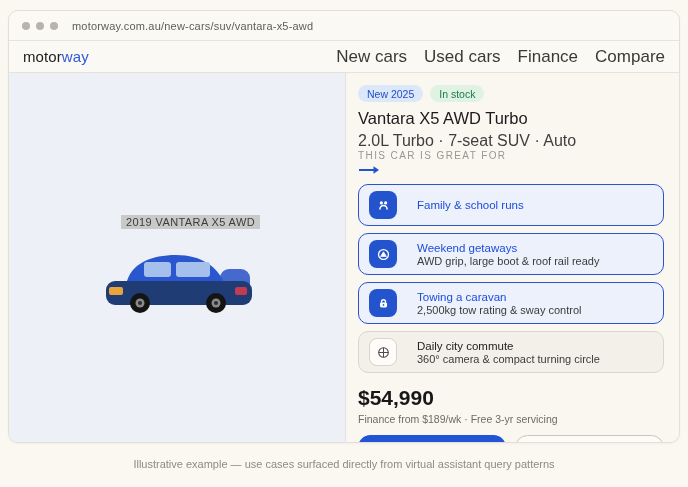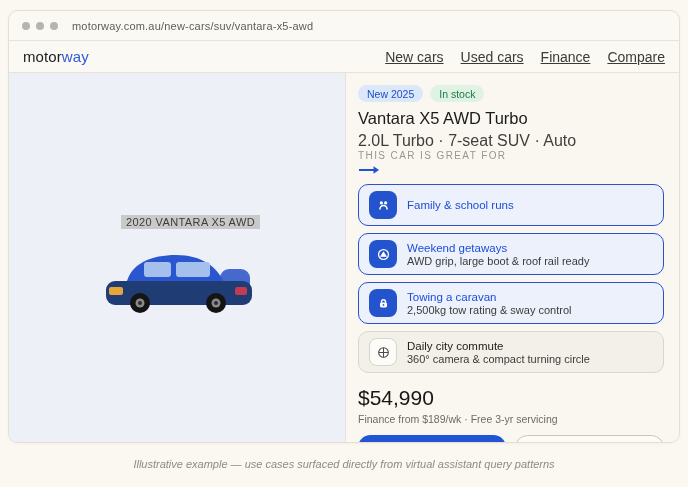--- a/index.html
+++ b/index.html
@@ -30,21 +30,21 @@
   .url-text { margin-left: 8px; font-size: 11px; color: #5f5d58; letter-spacing: 0.2px; }
   .nav-bar {
     height: 32px; flex: 0 0 32px;
     display: flex; align-items: center; justify-content: space-between;
     padding: 0 14px;
     border-bottom: 1px solid #e7e3d8;
   }
   .logo { font-size: 15px; font-weight: 500; color: #1d1d1f; letter-spacing: 0.1px; }
   .logo .accent { color: #2f5bd8; }
   .nav-links { display: flex; gap: 17px; }
-  .nav-link { font-size: 14px; color: #3a3a38; cursor: pointer; text-decoration: underline; }
+  .nav-link { font-size: 17px; color: #3a3a38; cursor: pointer; }
   .content { flex: 1; display: flex; min-height: 0; }
   .hero-panel {
     width: 337px; flex: 0 0 337px;
     background: #edf0f6;
     border-right: 1px solid #e2e2e6;
     position: relative;
   }
   .car-label {
     position: absolute; left: 112px; top: 142px;
     background: #c9c9c9; color: #3c3c3c;
@@ -60,51 +60,51 @@
   .badge-row { display: flex; gap: 7px; margin-bottom: 7px; }
   .badge { font-size: 10.5px; padding: 2.5px 9px; border-radius: 10px; }
   .badge-new { background: #dce7fa; color: #1d4fc8; }
   .badge-stock { background: #dff2e3; color: #1e7b46; }
   .car-title { font-size: 16.5px; color: #1b1b1d; font-weight: 500; margin-bottom: 4px; }
   .car-specs { font-size: 16px; color: #3f3f3e; }
   .eyebrow { font-size: 10px; color: #99968f; letter-spacing: 1.4px; margin-bottom: 4px; }
   .chat-source { display: flex; align-items: center; gap: 6px; margin-bottom: 9px; cursor: pointer; }
   .chat-source span { font-size: 10.5px; color: #2353d4; }
   .uc-card {
-    display: flex; align-items: center; gap: 10px;
+    display: flex; align-items: center; gap: 20px;
     border-radius: 10px; padding: 6px 10px;
     margin-bottom: 7px; min-height: 38px;
   }
   .uc-card.highlighted { border: 1.5px solid #2c51d0; background: #edf1fc; }
   .uc-card.neutral { border: 1px solid #dbd7cc; background: #f3f0e9; }
   .uc-icon {
     width: 28px; height: 28px; flex: 0 0 28px;
     border-radius: 8px;
     display: flex; align-items: center; justify-content: center;
   }
   .highlighted .uc-icon { background: #2353cd; }
   .neutral .uc-icon { background: #fdfcf8; border: 1px solid #d8d4ca; }
   .uc-title { font-size: 11.5px; margin-bottom: 1px; }
   .highlighted .uc-title { color: #1c4eda; }
   .neutral .uc-title { color: #222220; }
   .uc-detail { font-size: 11px; color: #3b3b3a; }
-  .price { font-size: 21px; color: #171717; font-weight: 400; margin-top: 6px; }
+  .price { font-size: 21px; color: #171717; font-weight: 700; margin-top: 6px; }
   .finance-note { font-size: 10.5px; color: #6e6b64; margin-top: 3px; }
   .cta-row { display: flex; gap: 9px; margin-top: 10px; }
   .btn {
     flex: 1; height: 25px; border-radius: 13px;
     display: flex; align-items: center; justify-content: center;
     font-size: 11.5px; cursor: pointer;
     font-family: "Liberation Sans", sans-serif;
   }
   .btn-primary { background: #2255d6; color: #fff; border: none; font-weight: 600; }
   .btn-secondary { background: #fdfbf6; color: #1f1f1f; border: 1px solid #c9c5bb; }
   .footer-caption {
     position: absolute; left: 0; right: 0; top: 458px;
-    text-align: center; font-size: 11px; font-style: italic; color: #8e8b82;
+    text-align: center; font-size: 11px; color: #8e8b82;
   }
 </style>
 </head>
 <body>
 
 <div class="browser-window">
 
   <div class="url-bar">
     <span class="dot"></span>
     <span class="dot"></span>
@@ -121,21 +121,21 @@
 
   <span class="nav-link">Finance</span>
 
   <span class="nav-link">Compare</span>
 </div>
   </div>
 
   <div class="content">
 
     <div class="hero-panel">
-      <div class="car-label">2020 VANTARA X5 AWD</div>
+      <div class="car-label">2019 VANTARA X5 AWD</div>
       <div class="car-art">
         <svg width="150" height="70" viewBox="0 0 150 70">
           <rect x="116" y="24" width="30" height="34" rx="9" fill="#4569cd"></rect>
           <path d="M22 40 C26 18 48 10 72 10 C98 10 114 22 121 40 Z" fill="#2a57d0"></path>
           <rect x="40" y="17" width="27" height="15" rx="3" fill="#a6c0ee"></rect>
           <rect x="72" y="17" width="34" height="15" rx="3" fill="#a6c0ee"></rect>
           <rect x="2" y="36" width="146" height="24" rx="9" fill="#1f3c74"></rect>
           <rect x="5" y="42" width="14" height="8" rx="2" fill="#e9a33b"></rect>
           <rect x="131" y="42" width="12" height="8" rx="2" fill="#c23b50"></rect>
           <circle cx="36" cy="58" r="10" fill="#141414"></circle>

